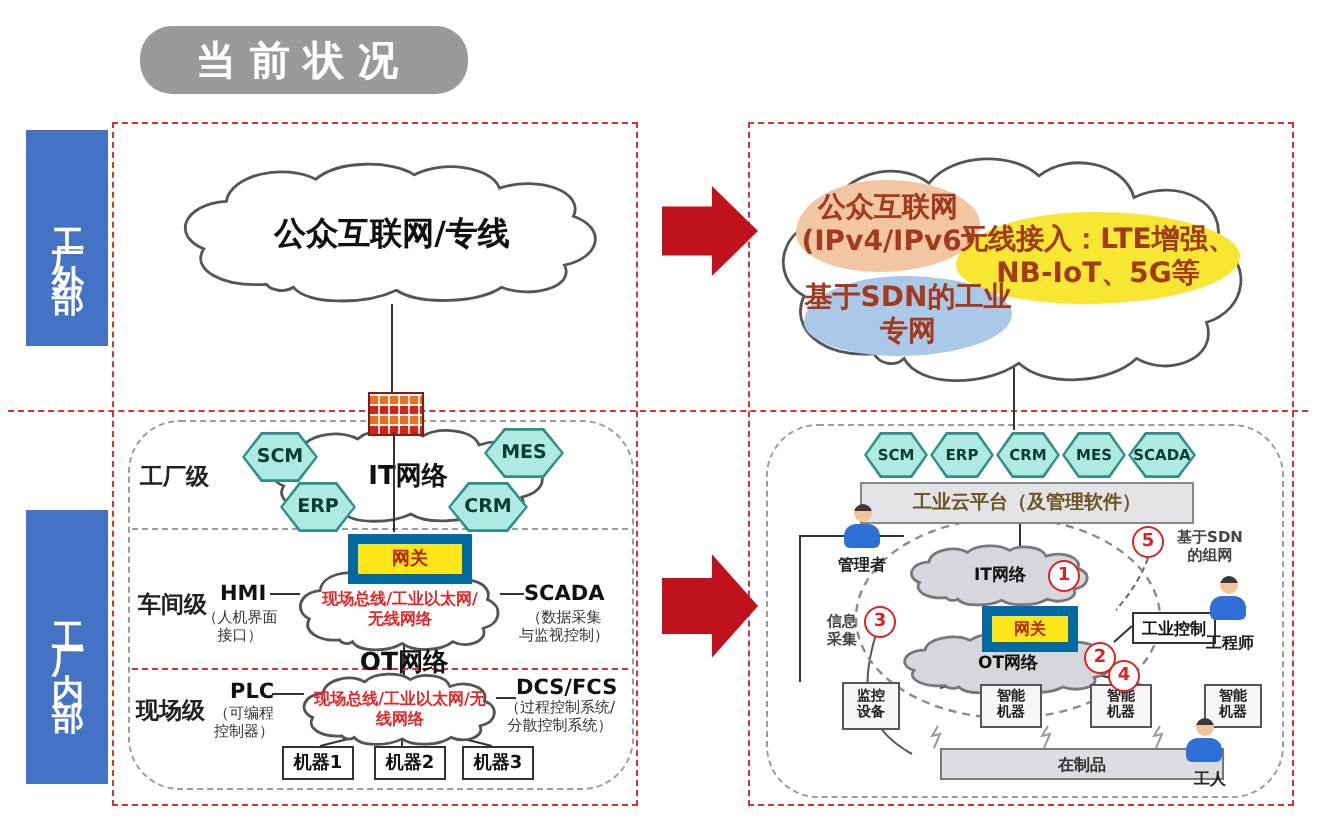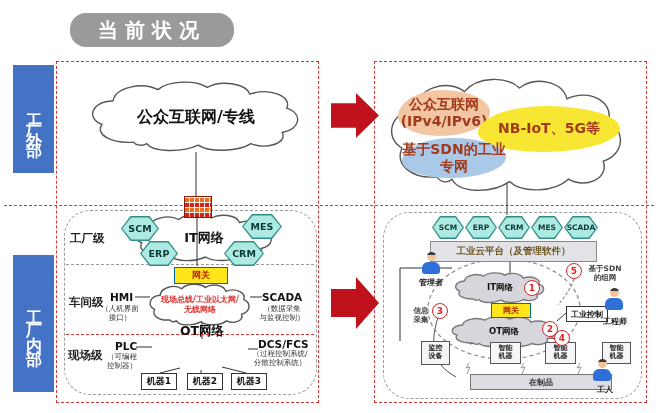--- a/index.html
+++ b/index.html
@@ -30,21 +30,21 @@
   .cloud-gray use{fill:#d6d6dc;stroke:#77777e;}
   .red-cloud-text{color:var(--red-text,#e02828);font-weight:bold;font-size:8px;line-height:1.2;}
   
   .hex{z-index:3;clip-path:polygon(25% 0,75% 0,100% 50%,75% 100%,25% 100%,0% 50%);
        background:#2f8f86;display:flex;}
   .hex-in{flex:1;margin:1.4px;clip-path:polygon(25% 0,75% 0,100% 50%,75% 100%,25% 100%,0% 50%);
        background:var(--hex-fill,#aeeae2);display:flex;align-items:center;justify-content:center;
        font-weight:bold;font-size:9.5px;color:#0a3a36;}
   .hex-sm .hex-in{font-size:7.5px;}
   
-  .gw{background:var(--gateway-yellow,#ffe61a);border:1px solid #0369a1;color:#b02800;
+  .gw{background:var(--gateway-yellow,#ffe61a);border:5px solid #0369a1;color:#b02800;
       font-weight:bold;display:flex;align-items:center;justify-content:center;z-index:3;}
   
   .badge{width:14px;height:14px;border:1.3px solid #d22;border-radius:50%;background:#fff;
          color:#d22;font-weight:bold;font-size:9px;display:flex;align-items:center;
          justify-content:center;z-index:4;}
   
   .mbox{background:#fff;border:1.3px solid #333;font-weight:bold;font-size:9px;display:flex;
         align-items:center;justify-content:center;z-index:3;color:#111;}
   .sbox{background:#f6f6f8;border:1.1px solid #555;font-size:7px;font-weight:bold;color:#222;
         z-index:3;line-height:1.1;display:flex;flex-direction:column;align-items:center;
@@ -203,20 +203,29 @@
   <div class="abs net-lbl" style="left:178px;top:323px;width:48px;font-size:12.5px;">OT网络</div>
 
   <div class="abs sep-red" style="left:66px;top:334px;width:248px;height:0;"></div>
 
   <div class="abs lvl" style="left:68px;top:348px;">现场级</div>
   <div class="abs t-title" style="left:115px;top:340px;">PLC</div>
   <div class="abs sub two-line" style="left:100px;top:352px;width:44px;">
     <span>（可编程</span>
     <span>控制器）</span>
   </div>
+  <div class="abs cloud-box cloud-white" style="left:148px;top:336px;width:104px;height:38px;">
+    <svg viewBox="0 0 200 100" preserveAspectRatio="none">
+        <use href="#cloudP"></use>
+      </svg>
+    <div class="ct red-cloud-text">
+      <span>现场总线/工业以太网/无</span>
+      <span>线网络</span>
+    </div>
+  </div>
   <div class="abs t-title" style="left:258px;top:338px;">DCS/FCS</div>
   <div class="abs sub two-line" style="left:248px;top:349px;width:64px;">
     <span>（过程控制系统/</span>
     <span>分散控制系统）</span>
   </div>
   <div class="abs mbox" style="left:141px;top:373px;width:34px;height:15px;">
     <span>机器1</span>
   </div>
   <div class="abs mbox" style="left:187px;top:373px;width:34px;height:15px;">
     <span>机器2</span>
@@ -228,20 +237,21 @@
   <div class="abs cloud-box cloud-white" style="left:382px;top:76px;width:250px;height:120px;">
     <svg viewBox="0 0 200 100" preserveAspectRatio="none">
         <use href="#cloudP"></use>
       </svg>
   </div>
   <div class="abs blob" style="left:398px;top:90px;width:92px;height:46px;background:var(--blob-peach,#f2c6a2);">
     <span>公众互联网</span>
     <span>(IPv4/IPv6)</span>
   </div>
   <div class="abs blob" style="left:478px;top:106px;width:142px;height:46px;background:var(--blob-yellow,#f7e733);">
+    <span>无线接入：LTE增强、</span>
     <span>NB-IoT、5G等</span>
   </div>
   <div class="abs blob" style="left:402px;top:138px;width:104px;height:40px;background:var(--blob-blue,#aac8e8);">
     <span>基于SDN的工业</span>
     <span>专网</span>
   </div>
 
   <div class="abs hex hex-sm" style="left:432px;top:216px;width:32px;height:23px;">
     <div class="hex-in">SCM</div>
   </div>

